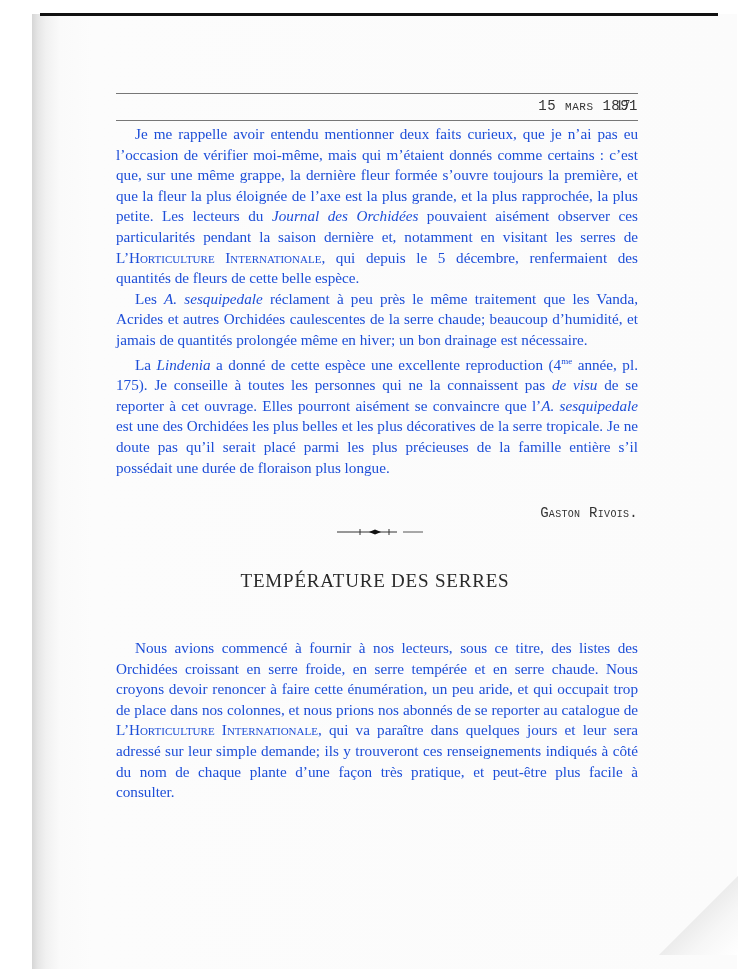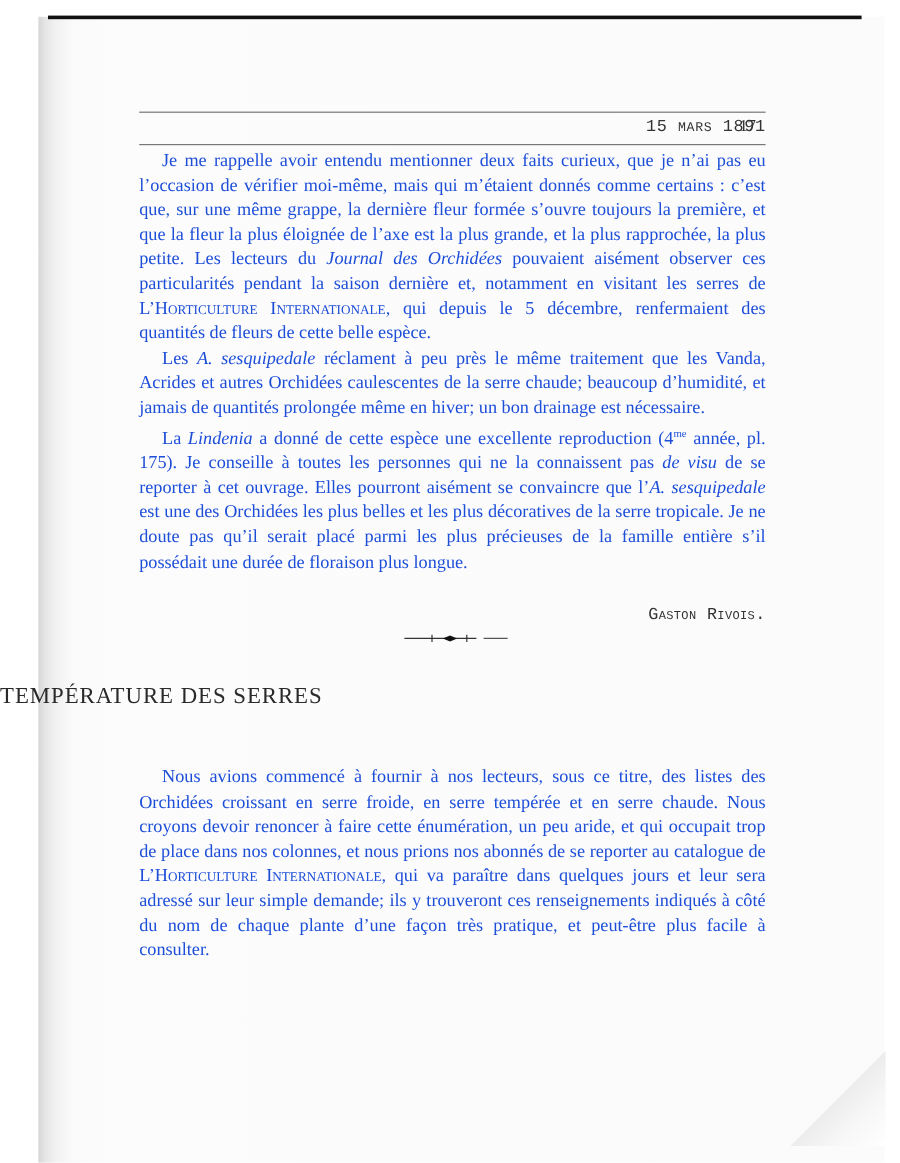--- a/index.html
+++ b/index.html
@@ -39,21 +39,21 @@
     .text p { margin: 0; text-indent: 19px; }
     .it { font-style: italic; }
     .sc { font-variant: small-caps; }
     .sup { font-size: 9px; vertical-align: 6px; }
     .signature {
       position: absolute; right: 112px; top: 505px; font-family: Liberation Mono, monospace;
       font-size: 14px; color: #333; font-variant: small-caps; letter-spacing: 0.3px;
     }
     .ornament { position: absolute; left: 335px; top: 526px; width: 90px; height: 12px; }
     .section-title {
-      position: absolute; left: 0; width: 750px; top: 570px; text-align: left;
+      position: absolute; left: 0; width: 750px; top: 570px; text-align: center;
       font-family: "Liberation Serif", serif; font-size: 19px; letter-spacing: 0.8px; color: #2a2a2a;
     }
   </style>
 </head>
 <body>
 
 <div class="scan"></div>
 <div class="top-rule"></div>
 <div class="corner-fold"></div>
 

